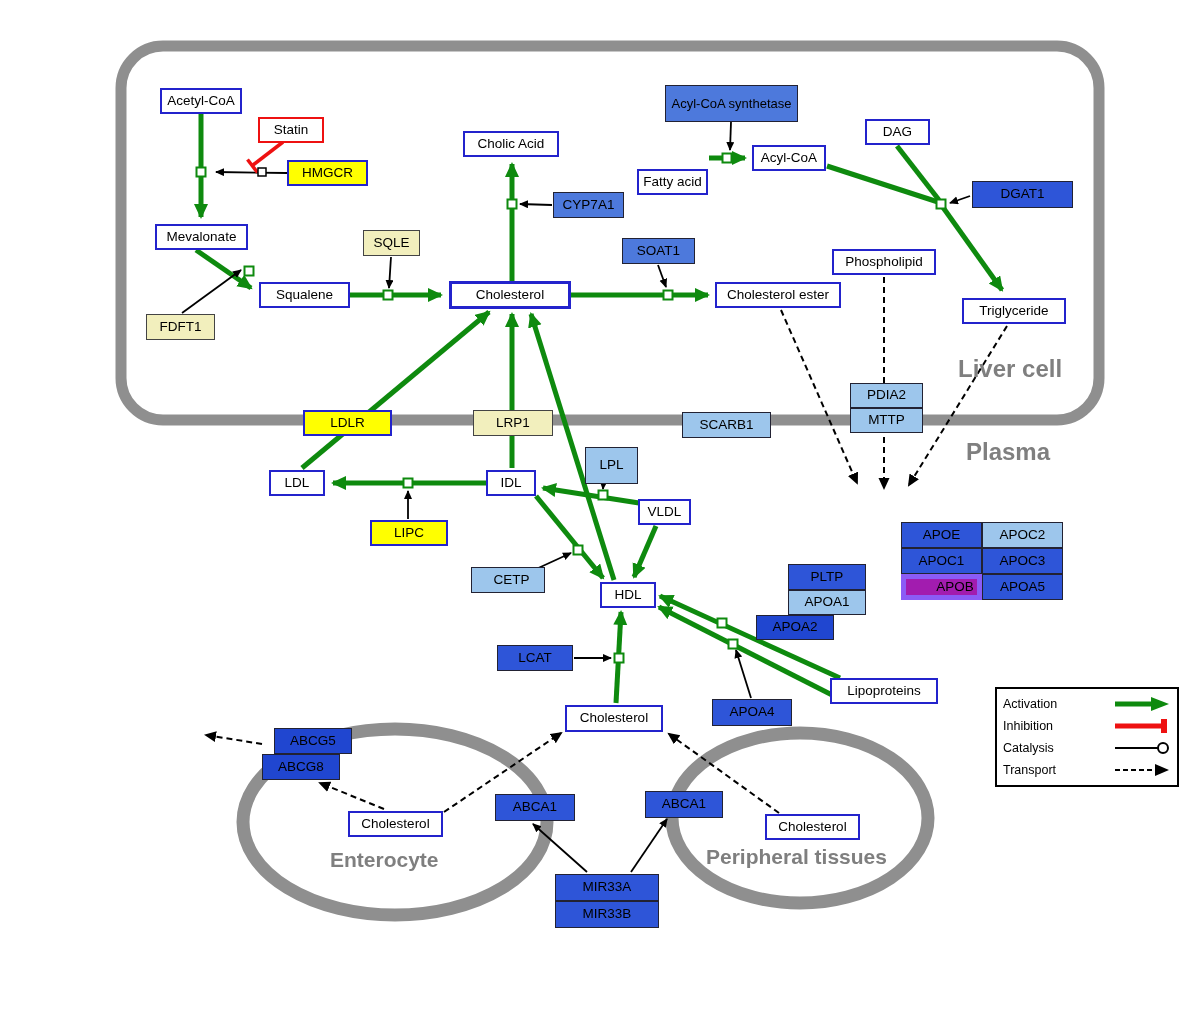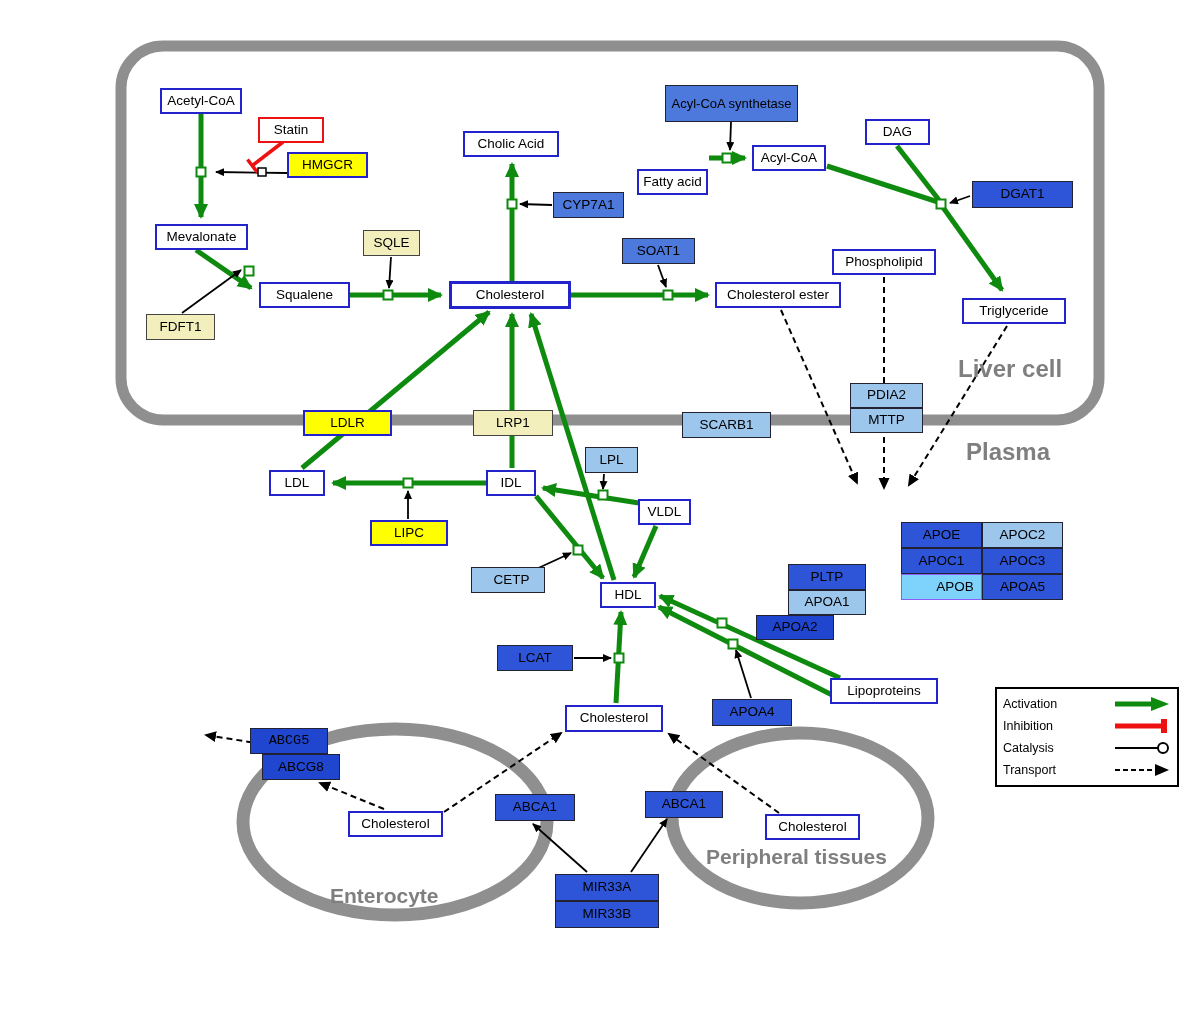--- a/index.html
+++ b/index.html
@@ -10,21 +10,21 @@
         text-align:center;font-size:13.5px;line-height:1.05;box-sizing:border-box;color:#000;
         background:#fff;}
   .w{background:#fff;border:2px solid #2323cc;}
   .w-thick{background:#fff;border:3px solid #2323cc;}
   .yellow{background:#ffff00;border:2px solid #2323cc;}
   .pale{background:#f2efbd;border:1px solid #444;}
   .bmid{background:#4d79dc;border:1px solid #223;}
   .broyal{background:#2e55d8;border:1px solid #223;}
   .blight{background:#9dc6ec;border:1px solid #223;}
   .bdark{background:#2046d0;border:1px solid #223;}
-  .bdarker{background:#7dd3fc;border:1px solid #8b5cf6;padding-left:27px;}
+  .bdarker{background:#a21caf;border:5px solid #8b5cf6;padding-left:27px;}
   .redb{background:#fff;border:2.5px solid #ee1111;}
   .region-label{position:absolute;color:#7f7f7f;font-weight:bold;}
   #legend{position:absolute;left:995px;top:687px;width:184px;height:100px;background:#fff;
           border:2px solid #000;box-sizing:border-box;padding:4px 6px;display:flex;
           flex-direction:column;justify-content:space-around;}
   .legend-row{display:flex;align-items:center;justify-content:space-between;height:22px;}
   .legend-label{font-size:12.5px;color:#000;}
 </style>
 </head>
 <body>
@@ -115,21 +115,21 @@
       <rect x="573.5" y="545.5" width="9" height="9"></rect>
       <rect x="717.5" y="618.5" width="9" height="9"></rect>
       <rect x="728.5" y="639.5" width="9" height="9"></rect>
       <rect x="614.5" y="653.5" width="9" height="9"></rect>
     </g>
     <rect x="258" y="168" width="8" height="8" fill="#fff" stroke="#000" stroke-width="1.5"></rect>
   </svg>
 
   <div class="node w" style="left:160px;top:88px;width:82px;height:26px;">Acetyl-CoA</div>
   <div class="node redb" style="left:258px;top:117px;width:66px;height:26px;">Statin</div>
-  <div class="node yellow" style="left:287px;top:152px;width:81px;height:26px;">HMGCR</div>
+  <div class="node yellow" style="left:287px;top:160px;width:81px;height:26px;">HMGCR</div>
   <div class="node w" style="left:155px;top:224px;width:93px;height:26px;">Mevalonate</div>
   <div class="node pale" style="left:363px;top:230px;width:57px;height:26px;">SQLE</div>
   <div class="node pale" style="left:146px;top:314px;width:69px;height:26px;">FDFT1</div>
   <div class="node w" style="left:259px;top:282px;width:91px;height:26px;">Squalene</div>
   <div class="node w-thick" style="left:449px;top:281px;width:122px;height:28px;">Cholesterol</div>
   <div class="node w" style="left:463px;top:131px;width:96px;height:26px;">Cholic Acid</div>
   <div class="node bmid" style="left:553px;top:192px;width:71px;height:26px;">CYP7A1</div>
   <div class="node bmid" style="left:622px;top:238px;width:73px;height:26px;">SOAT1</div>
   <div class="node w" style="left:715px;top:282px;width:126px;height:26px;">Cholesterol ester</div>
   <div class="node bmid" style="left:665px;top:85px;width:133px;height:37px;font-size:13px;">Acyl-CoA synthetase</div>
@@ -141,55 +141,55 @@
   <div class="node w" style="left:962px;top:298px;width:104px;height:26px;">Triglyceride</div>
 
   <div class="node yellow" style="left:303px;top:410px;width:89px;height:26px;">LDLR</div>
   <div class="node pale" style="left:473px;top:410px;width:80px;height:26px;">LRP1</div>
   <div class="node blight" style="left:682px;top:412px;width:89px;height:26px;">SCARB1</div>
   <div class="node blight" style="left:850px;top:383px;width:73px;height:25px;">PDIA2</div>
   <div class="node blight" style="left:850px;top:408px;width:73px;height:25px;">MTTP</div>
 
   <div class="node w" style="left:269px;top:470px;width:56px;height:26px;">LDL</div>
   <div class="node w" style="left:486px;top:470px;width:50px;height:26px;">IDL</div>
-  <div class="node blight" style="left:585px;top:447px;width:53px;height:26px;">LPL</div>
+  <div class="node blight" style="left:585px;top:447px;width:53px;height:37px;">LPL</div>
   <div class="node w" style="left:638px;top:499px;width:53px;height:26px;">VLDL</div>
   <div class="node yellow" style="left:370px;top:520px;width:78px;height:26px;">LIPC</div>
   <div class="node blight" style="left:471px;top:567px;width:74px;height:26px;padding-left:7px;">CETP</div>
   <div class="node w" style="left:600px;top:582px;width:56px;height:26px;">HDL</div>
   <div class="node broyal" style="left:788px;top:564px;width:78px;height:26px;">PLTP</div>
   <div class="node blight" style="left:788px;top:590px;width:78px;height:25px;">APOA1</div>
   <div class="node bdark" style="left:756px;top:615px;width:78px;height:25px;">APOA2</div>
   <div class="node broyal" style="left:497px;top:645px;width:76px;height:26px;">LCAT</div>
   <div class="node broyal" style="left:712px;top:699px;width:80px;height:27px;">APOA4</div>
   <div class="node w" style="left:830px;top:678px;width:108px;height:26px;">Lipoproteins</div>
 
   <div class="node broyal" style="left:901px;top:522px;width:81px;height:26px;">APOE</div>
   <div class="node blight" style="left:982px;top:522px;width:81px;height:26px;">APOC2</div>
   <div class="node broyal" style="left:901px;top:548px;width:81px;height:26px;">APOC1</div>
   <div class="node broyal" style="left:982px;top:548px;width:81px;height:26px;">APOC3</div>
   <div class="node bdarker" style="left:901px;top:574px;width:81px;height:26px;">APOB</div>
   <div class="node broyal" style="left:982px;top:574px;width:81px;height:26px;">APOA5</div>
 
   <div class="node w" style="left:565px;top:705px;width:98px;height:27px;">Cholesterol</div>
 
-  <div class="node bdark" style="left:250px;top:728px;width:78px;height:26px;font-family:Liberation Mono, monospace;">ABCG5</div>
+  <div class="node bdark" style="left:274px;top:728px;width:78px;height:26px;">ABCG5</div>
   <div class="node bdark" style="left:262px;top:754px;width:78px;height:26px;">ABCG8</div>
   <div class="node w" style="left:348px;top:811px;width:95px;height:26px;">Cholesterol</div>
   <div class="node broyal" style="left:495px;top:794px;width:80px;height:27px;">ABCA1</div>
 
   <div class="node broyal" style="left:645px;top:791px;width:78px;height:27px;">ABCA1</div>
   <div class="node w" style="left:765px;top:814px;width:95px;height:26px;">Cholesterol</div>
 
   <div class="node broyal" style="left:555px;top:874px;width:104px;height:27px;">MIR33A</div>
   <div class="node broyal" style="left:555px;top:901px;width:104px;height:27px;">MIR33B</div>
 
   <div class="region-label" style="left:958px;top:355px;font-size:24px;">Liver cell</div>
   <div class="region-label" style="left:966px;top:438px;font-size:24px;">Plasma</div>
-  <div class="region-label" style="left:330px;top:848px;font-size:21px;margin-top:36px;">Enterocyte</div>
+  <div class="region-label" style="left:330px;top:848px;font-size:21px;">Enterocyte</div>
   <div class="region-label" style="left:706px;top:845px;font-size:21px;">Peripheral tissues</div>
 
   <div id="legend">
     <div class="legend-row">
       <span class="legend-label">Activation</span>
       <svg width="58" height="16">
         <line x1="2" y1="8" x2="40" y2="8" stroke="#0e8a0e" stroke-width="5"></line>
         <path d="M38,1 L56,8 L38,15 Z" fill="#0e8a0e"></path>
       </svg>
     </div>

